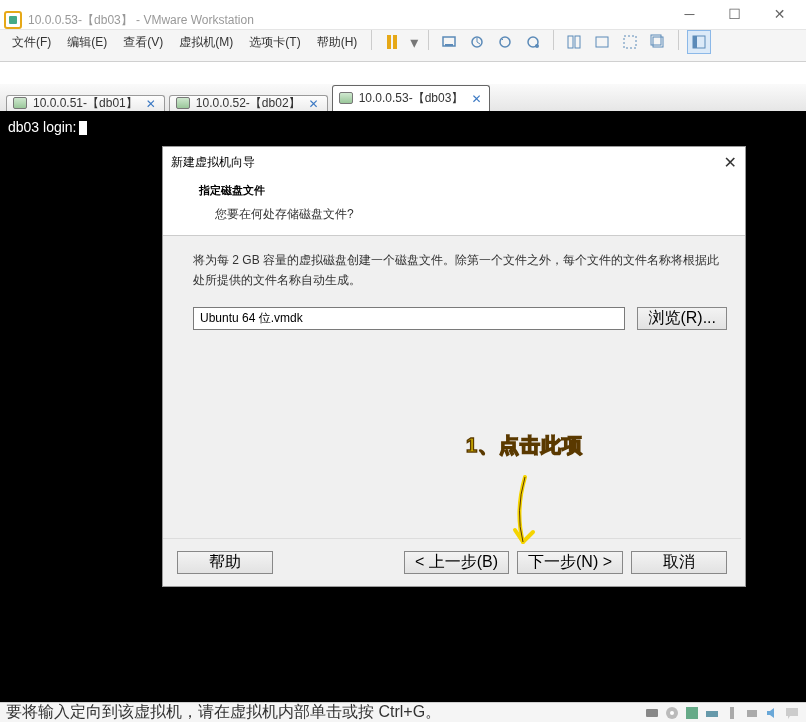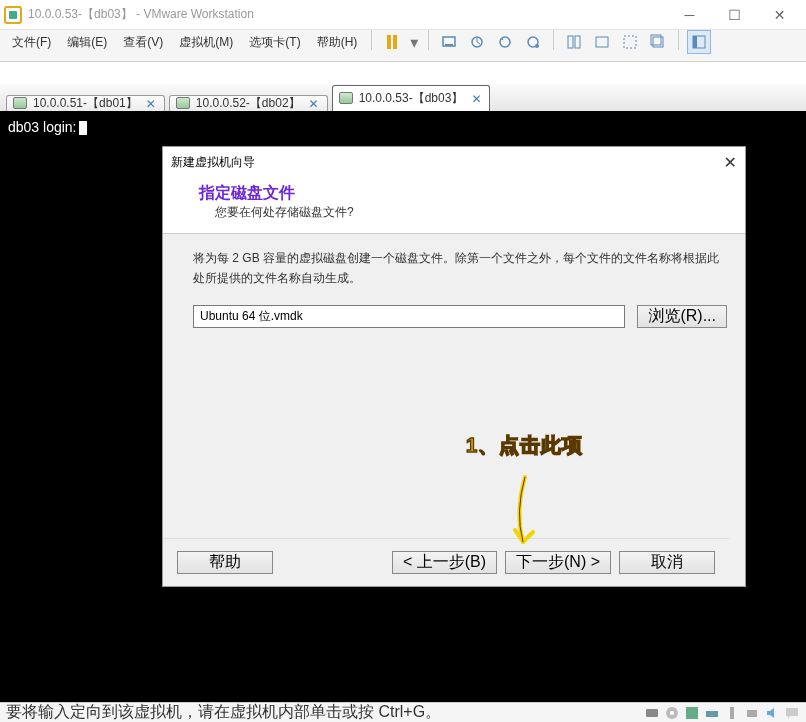--- a/index.html
+++ b/index.html
@@ -1,19 +1,19 @@
 <!DOCTYPE html>
 <html><head>
 <meta charset="utf-8">
 <style>
 * { box-sizing: border-box; margin: 0; padding: 0; font-family: "Microsoft YaHei", Tahoma, sans-serif; }
 body { width: 806px; height: 722px; background: #fff; overflow: hidden; position: relative; }
 
 
-.titlebar { height: 30px; background: #fff; border-bottom: 1px solid #e5e5e5; display: flex; align-items: center; padding: 0 4px; }
+.titlebar { height: 30px; background: #fff; border-bottom: 1px solid #e5e5e5; display: flex; align-items: flex-end; padding: 0 4px; }
 .titlebar .icon-vm { width: 18px; height: 18px; border: 2px solid #e6a817; border-radius: 3px; margin-right: 6px; display:flex; align-items:center; justify-content:center; }
 .titlebar .icon-vm::after { content:""; width:8px; height:8px; background:#4a8; border-radius:1px; }
 .titlebar .title { font-size: 12px; color: #999; flex: 1; }
 .winbtns { display: flex; }
 .winbtn { width: 45px; height: 30px; display: flex; align-items: center; justify-content: center; color: #666; font-size: 14px; }
 
 
 .menubar { height: 32px; background: #f5f5f5; border-bottom: 1px solid #d0d0d0; display: flex; align-items: flex-start; padding: 0 4px; gap: 0; }
 .menuitem { font-size: 12px; color: #333; padding: 4px 8px; }
 .menusep { width: 1px; height: 20px; background: #ccc; margin: 0 6px; }
@@ -38,29 +38,29 @@
 
 .statusbar { position: absolute; bottom: 0; left: 0; right: 0; height: 20px; background: #f5f5f5; border-top: 1px solid #d0d0d0; display: flex; align-items: center; font-size: 16px; color: #333; padding: 0 6px; }
 .statusbar .right { margin-left: auto; display: flex; gap: 4px; }
 .stico { width: 16px; height: 16px; }
 
 
 .dialog { position: absolute; left: 162px; top: 146px; width: 584px; height: 441px; background: #f0f0f0; border: 1px solid #9a9a9a; box-shadow: 2px 2px 8px rgba(0,0,0,0.3); }
 .dlg-title { height: 30px; background: #fff; display:flex; align-items:center; padding: 0 8px; font-size: 12px; }
 .dlg-title .x { margin-left: auto; font-size: 16px; color: #333; font-family: Arial; }
 .dlg-head { background: #fff; padding: 6px 16px 12px 36px; border-bottom: 1px solid #ccc; }
-.dlg-head .h1 { font-size: 16px; font-weight: bold; color: #6d28d9; }
-.dlg-head .h2 { font-size: 12px; color: #333; padding-left: 16px; margin-top: 0; }
+.dlg-head .h1 { font-size: 11px; font-weight: bold; color: #000000; }
+.dlg-head .h2 { font-size: 12px; color: #333; padding-left: 16px; margin-top: 8px; }
 .dlg-body { padding: 14px 18px; font-size: 12px; color: #333; }
 .dlg-body .lbl { margin-bottom: 8px; }
 .dlg-body .desc { padding-left: 12px; line-height: 1.7; margin-bottom: 16px; }
 .dlg-body .row { display: flex; gap: 12px; padding-left: 12px; }
 .dlg-body input[type=text] { flex: 1; height: 23px; border: 1px solid #7a7a7a; padding: 0 6px; font-size: 12px; background:#fff; }
 .btn { height: 23px; min-width: 84px; background: linear-gradient(#f3f3f3,#e2e2e2); border: 1px solid #888; font-size: 16px; padding: 0 10px; cursor: default; }
-.dlg-foot { position: absolute; left: 0; right: 16px; bottom: 0; padding: 12px 14px; display: flex; gap: 8px; border-top: 1px solid #ddd; background:#f0f0f0; }
+.dlg-foot { position: absolute; left: 0; right: 4px; bottom: 0; padding: 12px 14px; display: flex; gap: 8px; border-top: 1px solid #ddd; background:#f0f0f0; }
 .dlg-foot .spacer { flex: 1; }
 .dlg-foot .btn { min-width: 96px; }
 
 
 .annot { position: absolute; left: 466px; top: 432px; font-size: 20px; font-weight: bold; color: #f5d400; -webkit-text-stroke: 1.5px #5a3900; text-stroke: 1.5px #5a3900; letter-spacing: 1px; pointer-events: none; }
 .arrow { position: absolute; left: 505px; top: 472px; width: 40px; height: 90px; pointer-events: none; }
 .arrow svg { width: 100%; height: 100%; }
 
 .tabicon-vm { width:14px; height:14px; display:inline-block; }
 .tabicon-vm::before { content:""; display:block; width:12px; height:10px; border:1px solid #777; border-radius:2px; background:linear-gradient(#cfe8cf,#9ac79a); }

